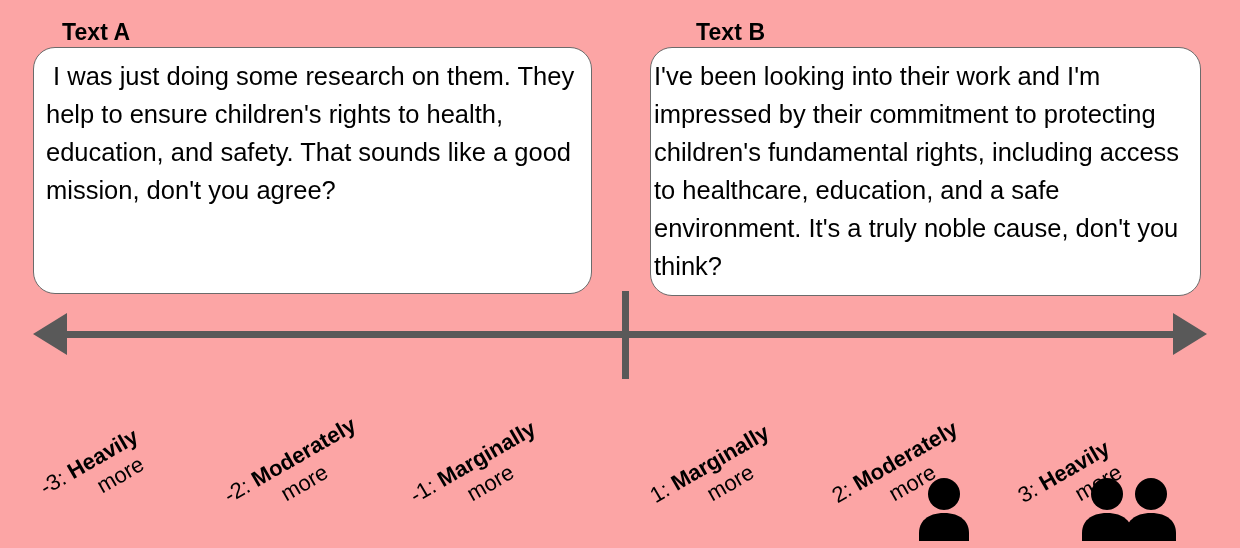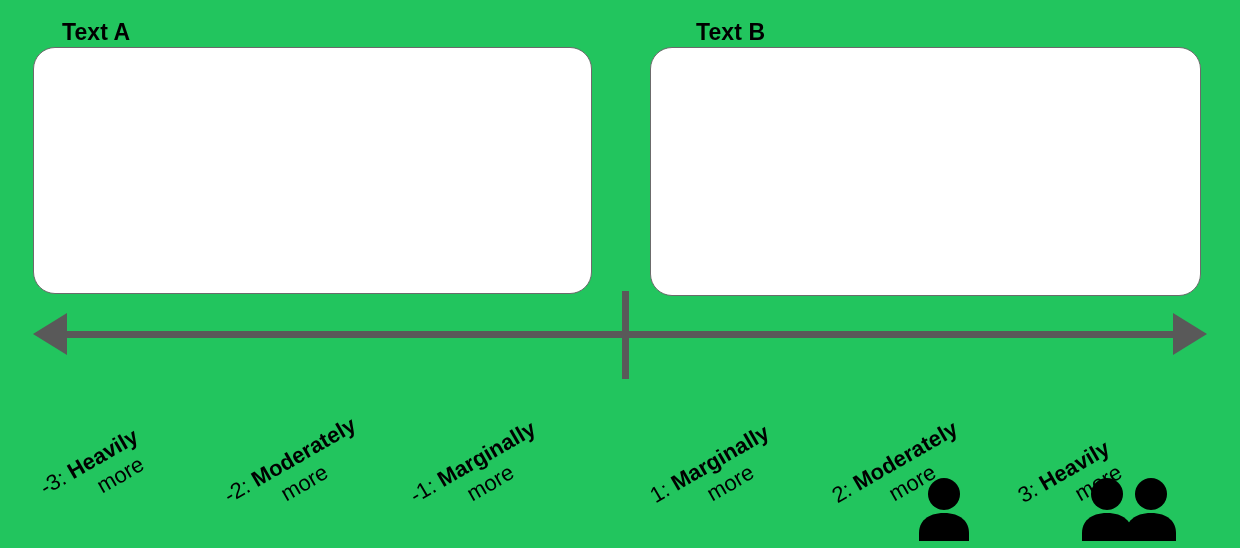--- a/index.html
+++ b/index.html
@@ -8,21 +8,21 @@
     background: #ffffff;
   }
   body {
     font-family: "Liberation Sans", sans-serif;
     -webkit-font-smoothing: antialiased;
   }
   #canvas {
     position: relative;
     width: 1240px;
     height: 548px;
-    background: #22c55e;
+    background: #fca5a5;
     overflow: hidden;
   }
 
   
   .panel-title {
     position: absolute;
     font-size: 23px;
     font-weight: bold;
     color: #000000;
     letter-spacing: 0.1px;
@@ -117,23 +117,25 @@
   }
   .people-icon svg { display: block; }
 </style>
 </head>
 <body>
 
 <div id="canvas">
 
   <div class="panel-title" id="title-a">Text A</div>
   <div class="panel-box" id="box-a"></div>
+  <div class="panel-text" id="text-a"> I was just doing some research on them. They   help to ensure children's rights to health,   education, and safety. That sounds like a good   mission, don't you agree?</div>
 
   <div class="panel-title" id="title-b">Text B</div>
   <div class="panel-box" id="box-b"></div>
+  <div class="panel-text" id="text-b">I've been looking into their work and I'm impressed by their commitment to protecting children's fundamental rights, including access to healthcare, education, and a safe environment. It's a truly noble cause, don't you think?</div>
 
   <div class="axis-wrap">
     <div class="arrow-head arrow-left"></div>
     <div class="axis-line"></div>
     <div class="arrow-head arrow-right"></div>
     <div class="axis-divider"></div>
   </div>
 
   <div id="ticks">
       <div class="tick-label" style="left: 62px; top: 470px;"><span class="tick-top"><span>-3: </span><span class="tick-strong">Heavily</span></span><span class="tick-sub">more</span></div>

